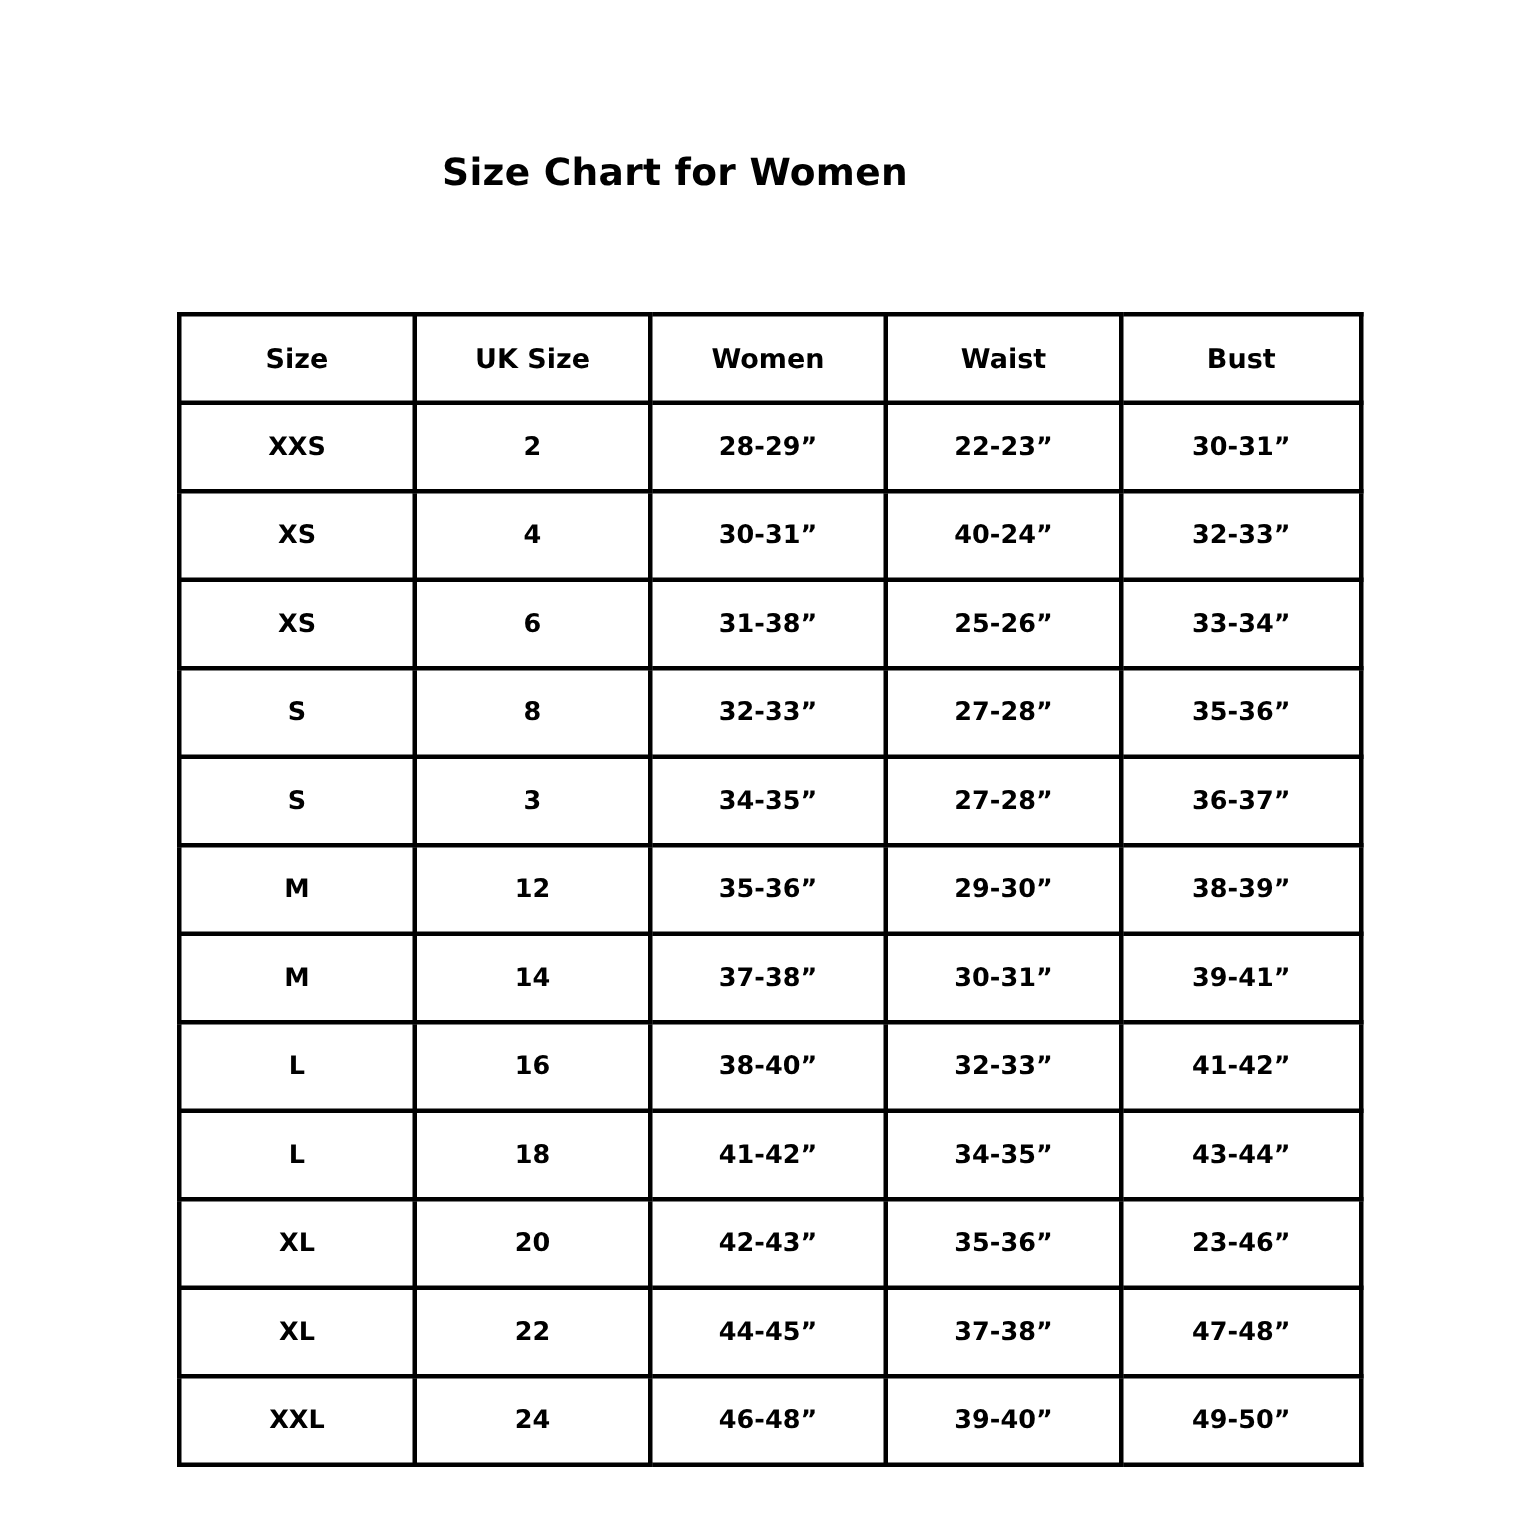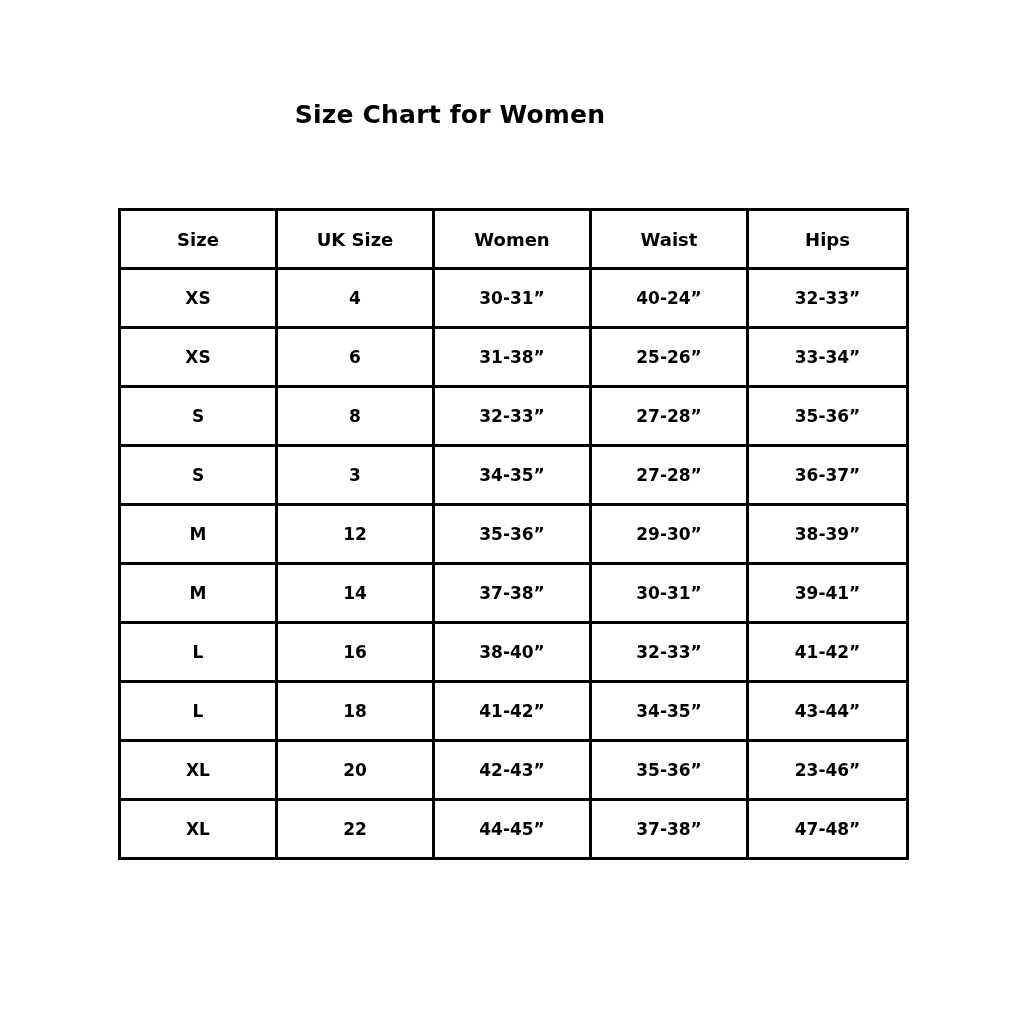--- a/index.html
+++ b/index.html
@@ -78,24 +78,31 @@
           <col class="c2">
           <col class="c3">
           <col class="c4">
       </colgroup>
       <thead>
         <tr>
           <th>Size</th>
           <th>UK Size</th>
           <th>Women</th>
           <th>Waist</th>
-          <th>Hips</th>
+          <th>Bust</th>
         </tr>
       </thead>
       <tbody>
+        <tr>
+          <td>XXS</td>
+          <td>2</td>
+          <td>28-29”</td>
+          <td>22-23”</td>
+          <td>30-31”</td>
+        </tr>
         <tr>
           <td>XS</td>
           <td>4</td>
           <td>30-31”</td>
           <td>40-24”</td>
           <td>32-33”</td>
         </tr>
         <tr>
           <td>XS</td>
           <td>6</td>
@@ -152,17 +159,24 @@
           <td>35-36”</td>
           <td>23-46”</td>
         </tr>
         <tr>
           <td>XL</td>
           <td>22</td>
           <td>44-45”</td>
           <td>37-38”</td>
           <td>47-48”</td>
         </tr>
+        <tr>
+          <td>XXL</td>
+          <td>24</td>
+          <td>46-48”</td>
+          <td>39-40”</td>
+          <td>49-50”</td>
+        </tr>
       </tbody>
     </table>
   </div>
 
 </div>
 
 </body></html>

